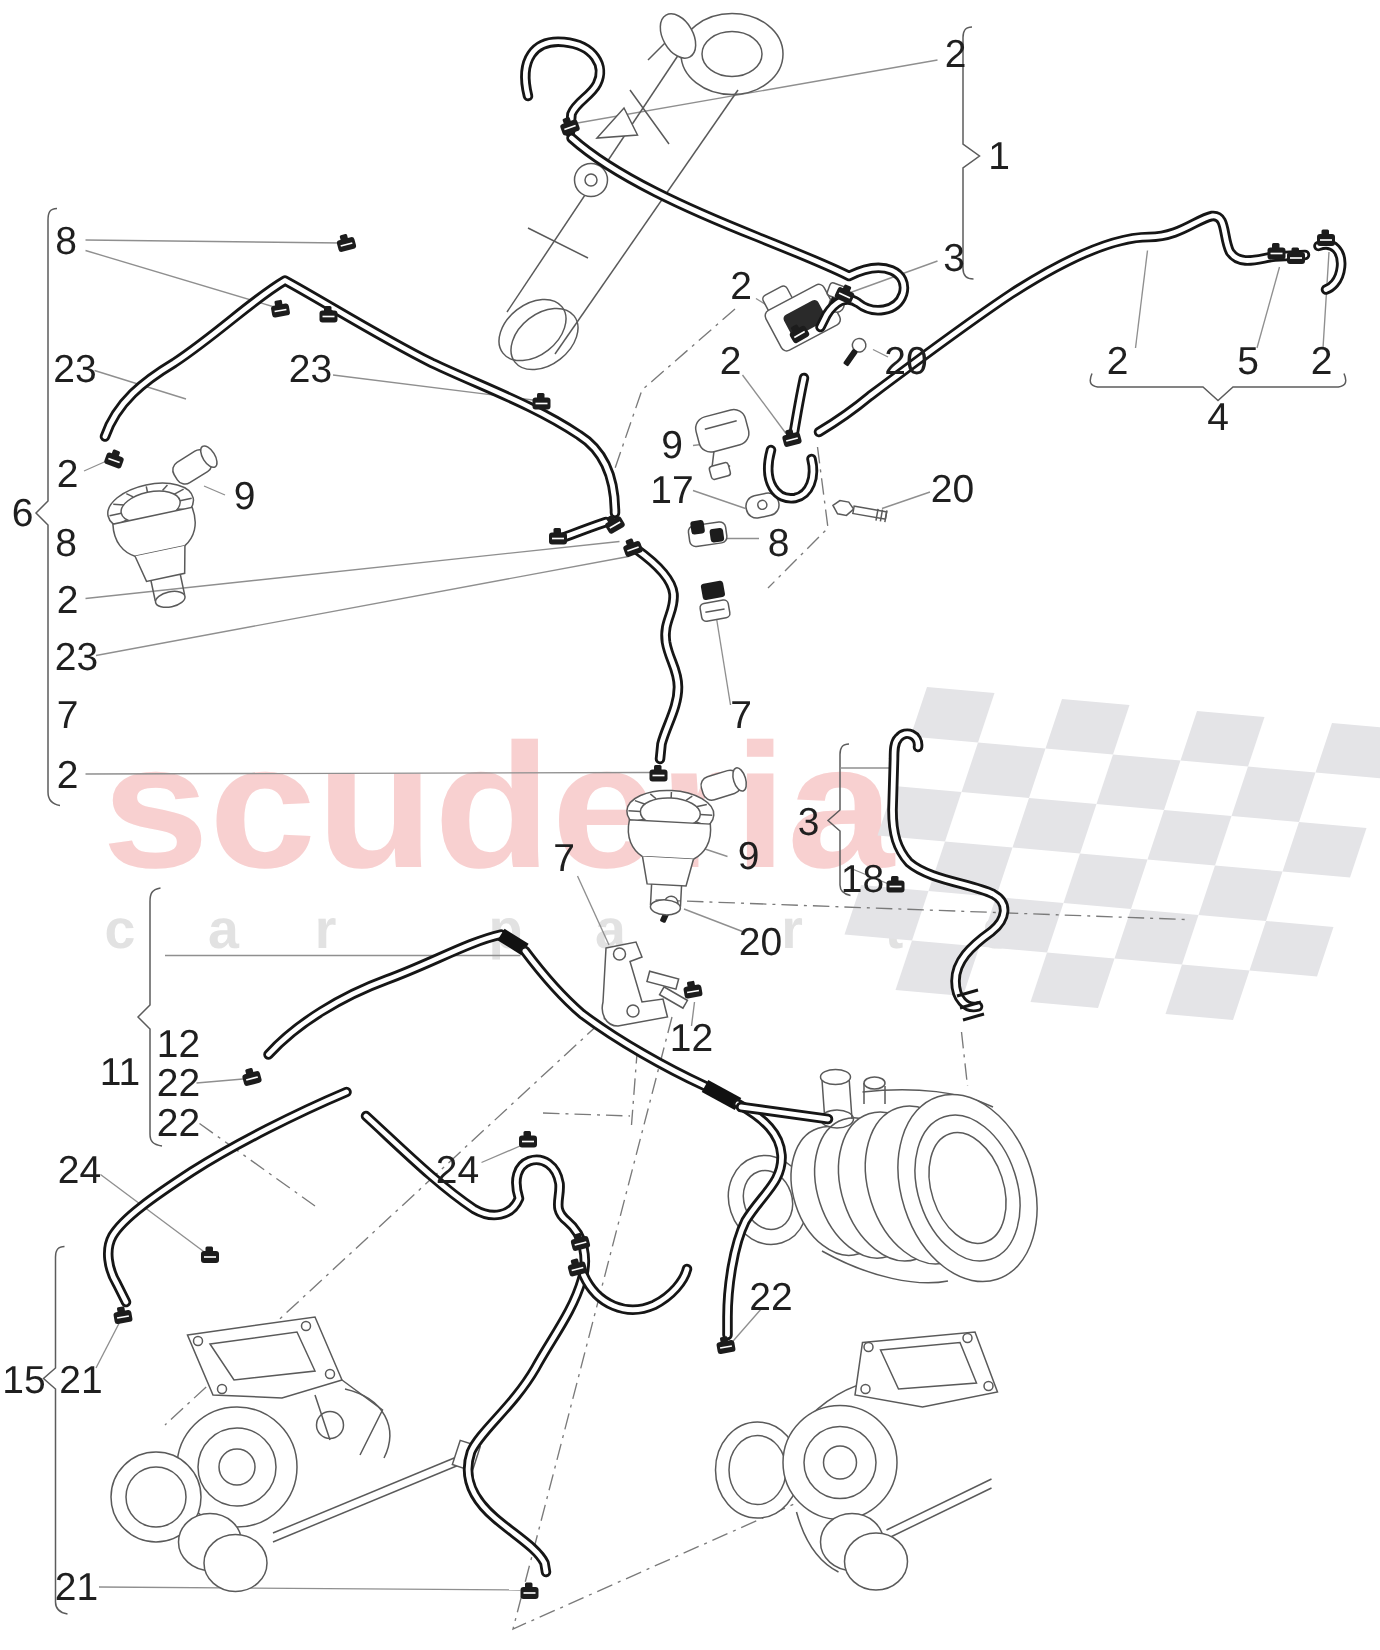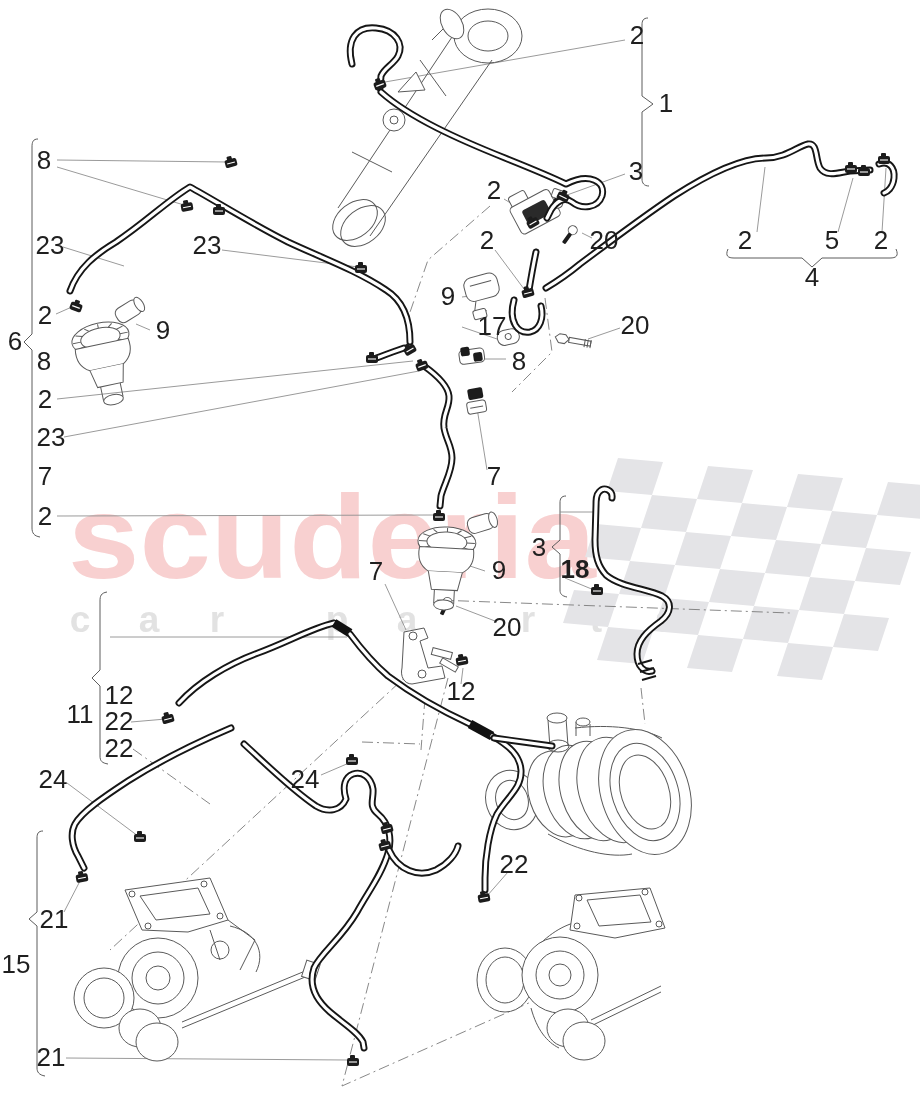--- a/index.html
+++ b/index.html
@@ -383,34 +383,34 @@
       <div class="callout" style="left: 207px; top: 246px;">23</div>
       <div class="callout" style="left: 45px; top: 316px;">2</div>
       <div class="callout" style="left: 163px; top: 331px;">9</div>
       <div class="callout" style="left: 15px; top: 342px;">6</div>
       <div class="callout" style="left: 44px; top: 362px;">8</div>
       <div class="callout" style="left: 45px; top: 400px;">2</div>
       <div class="callout" style="left: 51px; top: 438px;">23</div>
       <div class="callout" style="left: 45px; top: 477px;">7</div>
       <div class="callout" style="left: 45px; top: 517px;">2</div>
       <div class="callout" style="left: 448px; top: 297px;">9</div>
-      <div class="callout" style="left: 448px; top: 327px; margin-left: 44px;">17</div>
+      <div class="callout" style="left: 448px; top: 327px;">17</div>
       <div class="callout" style="left: 519px; top: 362px;">8</div>
       <div class="callout" style="left: 635px; top: 326px;">20</div>
       <div class="callout" style="left: 494px; top: 477px;">7</div>
       <div class="callout" style="left: 539px; top: 548px;">3</div>
       <div class="callout" style="left: 499px; top: 571px;">9</div>
-      <div class="callout" style="left: 575px; top: 570px; font-weight: bold;">18</div>
+      <div class="callout" style="left: 575px; top: 586px;">18</div>
       <div class="callout" style="left: 376px; top: 572px;">7</div>
       <div class="callout" style="left: 507px; top: 628px;">20</div>
       <div class="callout" style="left: 461px; top: 692px;">12</div>
       <div class="callout" style="left: 80px; top: 680px; margin-top: 35px;">11</div>
       <div class="callout" style="left: 119px; top: 696px;">12</div>
       <div class="callout" style="left: 119px; top: 722px;">22</div>
       <div class="callout" style="left: 119px; top: 749px;">22</div>
       <div class="callout" style="left: 53px; top: 780px;">24</div>
       <div class="callout" style="left: 305px; top: 780px;">24</div>
-      <div class="callout" style="left: 16px; top: 920px; margin-top: 45px;">15</div>
+      <div class="callout" style="left: 16px; top: 920px;">15</div>
       <div class="callout" style="left: 54px; top: 920px;">21</div>
       <div class="callout" style="left: 514px; top: 865px;">22</div>
       <div class="callout" style="left: 51px; top: 1058px;">21</div>
     </div>
 </div>
 
 </body></html>

